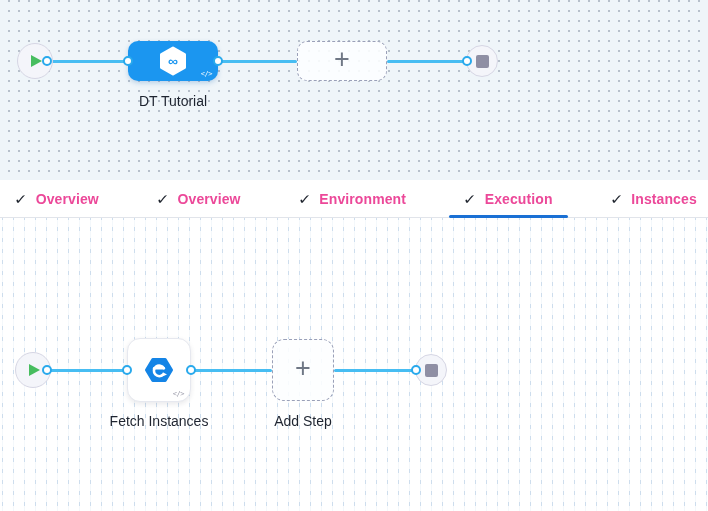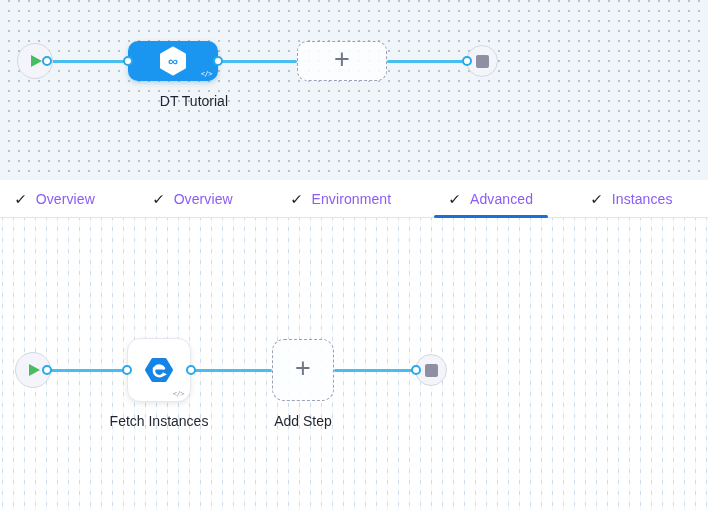--- a/index.html
+++ b/index.html
@@ -25,21 +25,21 @@
   }
   .tab{
     position:relative;display:flex;align-items:center;column-gap:9px;
     padding:0 15px;cursor:pointer;
   }
   .tab .check{
     font-size:14px;font-weight:700;color:#1f242e;line-height:1;
     transform:scaleX(1.15);
   }
   .tab .tab-label{
-    font-size:14px;color:#8b5cf6;letter-spacing:.1px;
+    font-size:14px;color:#ec4899;letter-spacing:.1px;font-weight:bold;
   }
   .tab.active .underline{
     position:absolute;left:0;right:0;bottom:-1px;height:3px;
     background:#1a70d4;border-radius:3px;
   }
   
   .exec-panel{
     position:relative;width:708px;height:293px;
     background-color:#ffffff;
     background-image:
@@ -136,39 +136,39 @@
 
   <div class="dashed-node add-stage">
     <span class="plus">+</span>
   </div>
 
   <div class="terminal end" style="left:466px;top:45px;">
     <div class="stop-sq"></div>
   </div>
   <div class="port" style="left:462px;top:56px;"></div>
 
-  <div class="node-label" style="left:118px;top:92px;width:110px;text-align:right;">DT Tutorial</div>
+  <div class="node-label" style="left:118px;top:92px;width:110px;">DT Tutorial</div>
 </div>
 
 <div class="tabbar">
   <div class="tab">
     <span class="check">✓</span>
     <span class="tab-label">Overview</span>
   </div>
   <div class="tab">
     <span class="check">✓</span>
     <span class="tab-label">Overview</span>
   </div>
   <div class="tab">
     <span class="check">✓</span>
     <span class="tab-label">Environment</span>
   </div>
   <div class="tab active">
     <span class="check">✓</span>
-    <span class="tab-label">Advanced</span>
+    <span class="tab-label">Execution</span>
     <span class="underline"></span>
   </div>
   <div class="tab">
     <span class="check">✓</span>
     <span class="tab-label">Instances</span>
   </div>
 </div>
 
 <div class="exec-panel">
 

